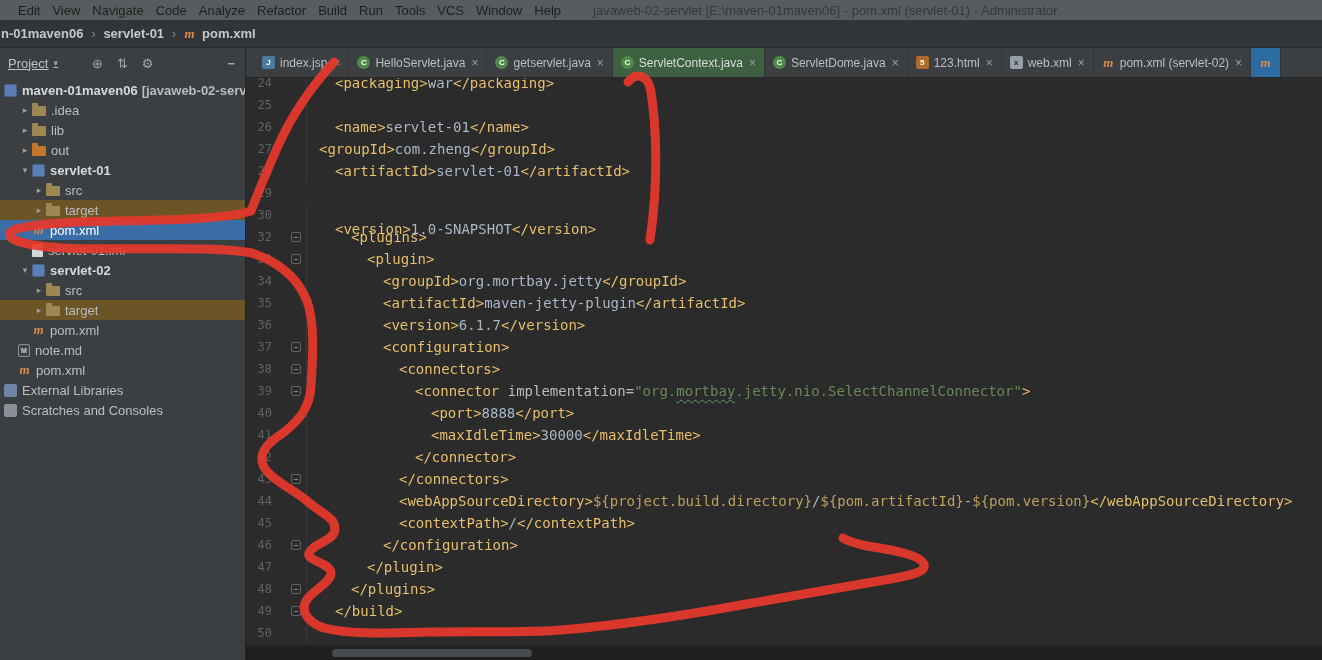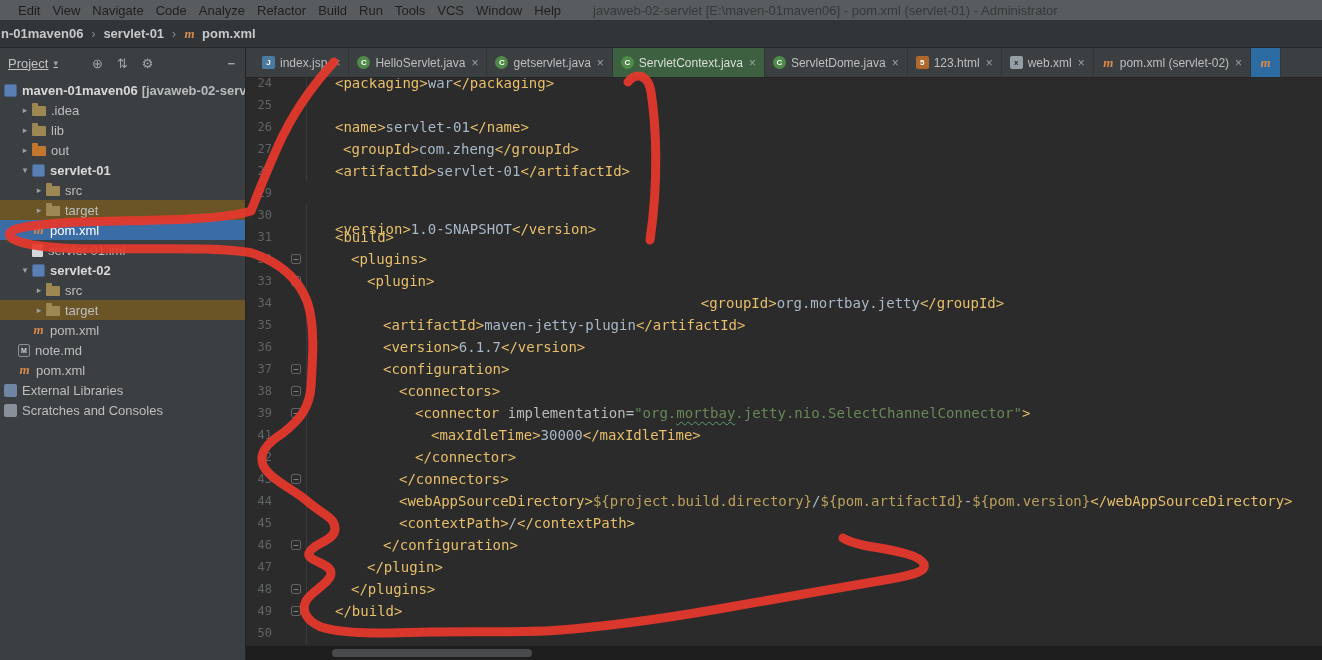--- a/index.html
+++ b/index.html
@@ -272,33 +272,33 @@
           </div>
           <div class="tab blue">
             <span class="icon maven">m</span>
           </div>
         </div>
       <div class="editor">
         <div class="code">
             <div class="cl"><span class="ln">24</span><span class="fc"></span><span class="cd" style="padding-left: 28px;"><span class="tag">&lt;packaging&gt;</span><span class="txt">war</span><span class="tag">&lt;/packaging&gt;</span></span></div>
             <div class="cl"><span class="ln">25</span><span class="fc"></span><span class="cd" style="padding-left: 12px;"></span></div>
             <div class="cl"><span class="ln">26</span><span class="fc"></span><span class="cd" style="padding-left: 28px;"><span class="tag">&lt;name&gt;</span><span class="txt">servlet-01</span><span class="tag">&lt;/name&gt;</span></span></div>
-            <div class="cl"><span class="ln">27</span><span class="fc"></span><span class="cd" style="padding-left: 36px;"><span class="tag">&lt;groupId&gt;</span><span class="txt">com.zheng</span><span class="tag">&lt;/groupId&gt;</span></span></div>
+            <div class="cl"><span class="ln">27</span><span class="fc"></span><span class="cd" style="padding-left: 12px;"><span class="tag">&lt;groupId&gt;</span><span class="txt">com.zheng</span><span class="tag">&lt;/groupId&gt;</span></span></div>
             <div class="cl"><span class="ln">28</span><span class="fc"></span><span class="cd" style="padding-left: 28px;"><span class="tag">&lt;artifactId&gt;</span><span class="txt">servlet-01</span><span class="tag">&lt;/artifactId&gt;</span></span></div>
             <div class="cl"><span class="ln">29</span><span class="fc"></span><span class="cd" style="padding-left: 28px; margin-top: 36px;"><span class="tag">&lt;version&gt;</span><span class="txt">1.0-SNAPSHOT</span><span class="tag">&lt;/version&gt;</span></span></div>
             <div class="cl"><span class="ln">30</span><span class="fc"></span><span class="cd" style="padding-left: 12px;"></span></div>
-            <div class="cl"><span class="ln">31</span><span class="fc"></span><span class="cd" style="padding-left: 28px;"><span class="tag">&lt;build&gt;</span></span></div>
             <div class="cl"><span class="ln">32</span><span class="fc"><span class="fold">−</span></span><span class="cd" style="padding-left: 44px;"><span class="tag">&lt;plugins&gt;</span></span></div>
             <div class="cl"><span class="ln">33</span><span class="fc"><span class="fold">−</span></span><span class="cd" style="padding-left: 60px;"><span class="tag">&lt;plugin&gt;</span></span></div>
-            <div class="cl"><span class="ln">34</span><span class="fc"></span><span class="cd" style="padding-left: 76px; text-align: center;"><span class="tag">&lt;groupId&gt;</span><span class="txt">org.mortbay.jetty</span><span class="tag">&lt;/groupId&gt;</span></span></div>
+            <div class="cl"><span class="ln">34</span><span class="fc"></span><span class="cd" style="padding-left: 76px;"><span class="tag">&lt;groupId&gt;</span><span class="txt">org.mortbay.jetty</span><span class="tag">&lt;/groupId&gt;</span></span></div>
             <div class="cl"><span class="ln">35</span><span class="fc"></span><span class="cd" style="padding-left: 76px;"><span class="tag">&lt;artifactId&gt;</span><span class="txt">maven-jetty-plugin</span><span class="tag">&lt;/artifactId&gt;</span></span></div>
             <div class="cl"><span class="ln">36</span><span class="fc"></span><span class="cd" style="padding-left: 76px;"><span class="tag">&lt;version&gt;</span><span class="txt">6.1.7</span><span class="tag">&lt;/version&gt;</span></span></div>
             <div class="cl"><span class="ln">37</span><span class="fc"><span class="fold">−</span></span><span class="cd" style="padding-left: 76px;"><span class="tag">&lt;configuration&gt;</span></span></div>
             <div class="cl"><span class="ln">38</span><span class="fc"><span class="fold">−</span></span><span class="cd" style="padding-left: 92px;"><span class="tag">&lt;connectors&gt;</span></span></div>
             <div class="cl"><span class="ln">39</span><span class="fc"><span class="fold">−</span></span><span class="cd" style="padding-left: 108px;"><span class="tag">&lt;connector</span><span class="attr"> implementation=</span><span class="str">"org.</span><span class="strw">mortbay</span><span class="str">.jetty.nio.SelectChannelConnector"</span><span class="tag">&gt;</span></span></div>
+            <div class="cl"><span class="ln">40</span><span class="fc"></span><span class="cd" style="padding-left: 124px;"><span class="tag">&lt;port&gt;</span><span class="txt">8888</span><span class="tag">&lt;/port&gt;</span></span></div>
             <div class="cl"><span class="ln">41</span><span class="fc"></span><span class="cd" style="padding-left: 124px;"><span class="tag">&lt;maxIdleTime&gt;</span><span class="txt">30000</span><span class="tag">&lt;/maxIdleTime&gt;</span></span></div>
             <div class="cl"><span class="ln">42</span><span class="fc"></span><span class="cd" style="padding-left: 108px;"><span class="tag">&lt;/connector&gt;</span></span></div>
             <div class="cl"><span class="ln">43</span><span class="fc"><span class="fold">−</span></span><span class="cd" style="padding-left: 92px;"><span class="tag">&lt;/connectors&gt;</span></span></div>
             <div class="cl"><span class="ln">44</span><span class="fc"></span><span class="cd" style="padding-left: 92px;"><span class="tag">&lt;webAppSourceDirectory&gt;</span><span class="var">${project.build.directory}</span><span class="txt">/</span><span class="var">${pom.artifactId}</span><span class="txt">-</span><span class="var">${pom.version}</span><span class="tag">&lt;/webAppSourceDirectory&gt;</span></span></div>
             <div class="cl"><span class="ln">45</span><span class="fc"></span><span class="cd" style="padding-left: 92px;"><span class="tag">&lt;contextPath&gt;</span><span class="txt">/</span><span class="tag">&lt;/contextPath&gt;</span></span></div>
             <div class="cl"><span class="ln">46</span><span class="fc"><span class="fold">−</span></span><span class="cd" style="padding-left: 76px;"><span class="tag">&lt;/configuration&gt;</span></span></div>
             <div class="cl"><span class="ln">47</span><span class="fc"></span><span class="cd" style="padding-left: 60px;"><span class="tag">&lt;/plugin&gt;</span></span></div>
             <div class="cl"><span class="ln">48</span><span class="fc"><span class="fold">−</span></span><span class="cd" style="padding-left: 44px;"><span class="tag">&lt;/plugins&gt;</span></span></div>
             <div class="cl"><span class="ln">49</span><span class="fc"><span class="fold">−</span></span><span class="cd" style="padding-left: 28px;"><span class="tag">&lt;/build&gt;</span></span></div>
             <div class="cl"><span class="ln">50</span><span class="fc"></span><span class="cd" style="padding-left: 12px;"></span></div>

